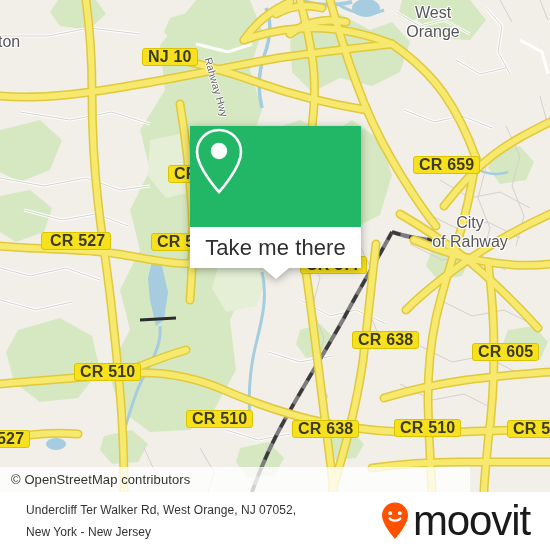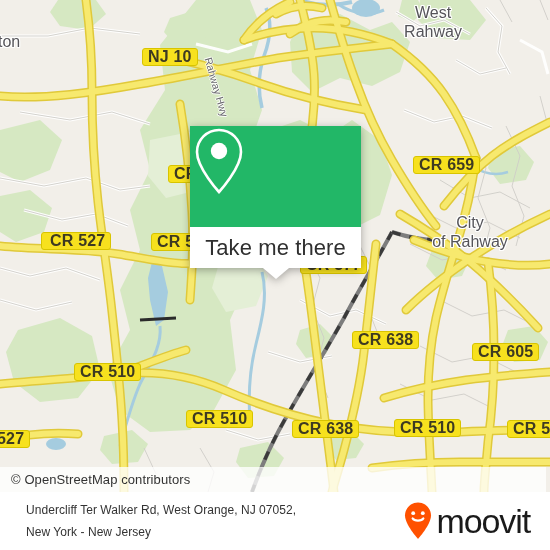--- a/index.html
+++ b/index.html
@@ -88,21 +88,21 @@
     left:50%;top:142px;
     margin-left:-13px;
     width:0;height:0;
     border-left:13px solid transparent;
     border-right:13px solid transparent;
     border-top:11px solid #ffffff;
   }
 
   
   #attrib{
-    position:absolute;left:0;top:467px;width:546px;height:25px;
+    position:absolute;left:0;top:467px;width:470px;height:25px;
     background:rgba(255,255,255,.78);
     display:flex;align-items:center;
     z-index:30;
   }
   #attrib span{
     color:#333333;font-size:13px;padding-left:11px;letter-spacing:.1px;
   }
 
   
   #infobar{
@@ -120,21 +120,21 @@
     font-size:12px;
     line-height:22px;
     letter-spacing:.05px;
   }
   #brand{
     flex:0 0 auto;
     display:flex;align-items:center;gap:3px;
     padding-right:6px;
   }
   #brand .wordmark{
-    font-size:34px;
+    font-size:42px;
     color:#1a1a1a;
     letter-spacing:-1.1px;
     line-height:34px;
     font-weight:400;
   }
 </style>
 </head>
 <body>
 
 <div id="root">
@@ -317,21 +317,21 @@
           <path d="M244,40 C256,22 272,10 290,2"></path>
           <path d="M0,440 C26,434 52,432 78,434"></path>
         </g>
 
         <path d="M140,320 L176,318" stroke="#2b2b2b" stroke-width="3" fill="none"></path>
       </g>
     </svg>
 
     <div class="place two" style="left:400px;top:3px;width:66px;">
       <div>West</div>
-      <div>Rahway</div>
+      <div>Orange</div>
     </div>
 
     <div class="place two" style="left:428px;top:213px;width:84px;">
       <div>City</div>
       <div>of Rahway</div>
     </div>
 
     <div class="place" style="left:-2px;top:33px;width:40px;text-align:left;">ton</div>
 
     <div class="streetlabel" style="left:214px;top:56px;transform:rotate(74deg);transform-origin:left top;">Rahway Hwy</div>

